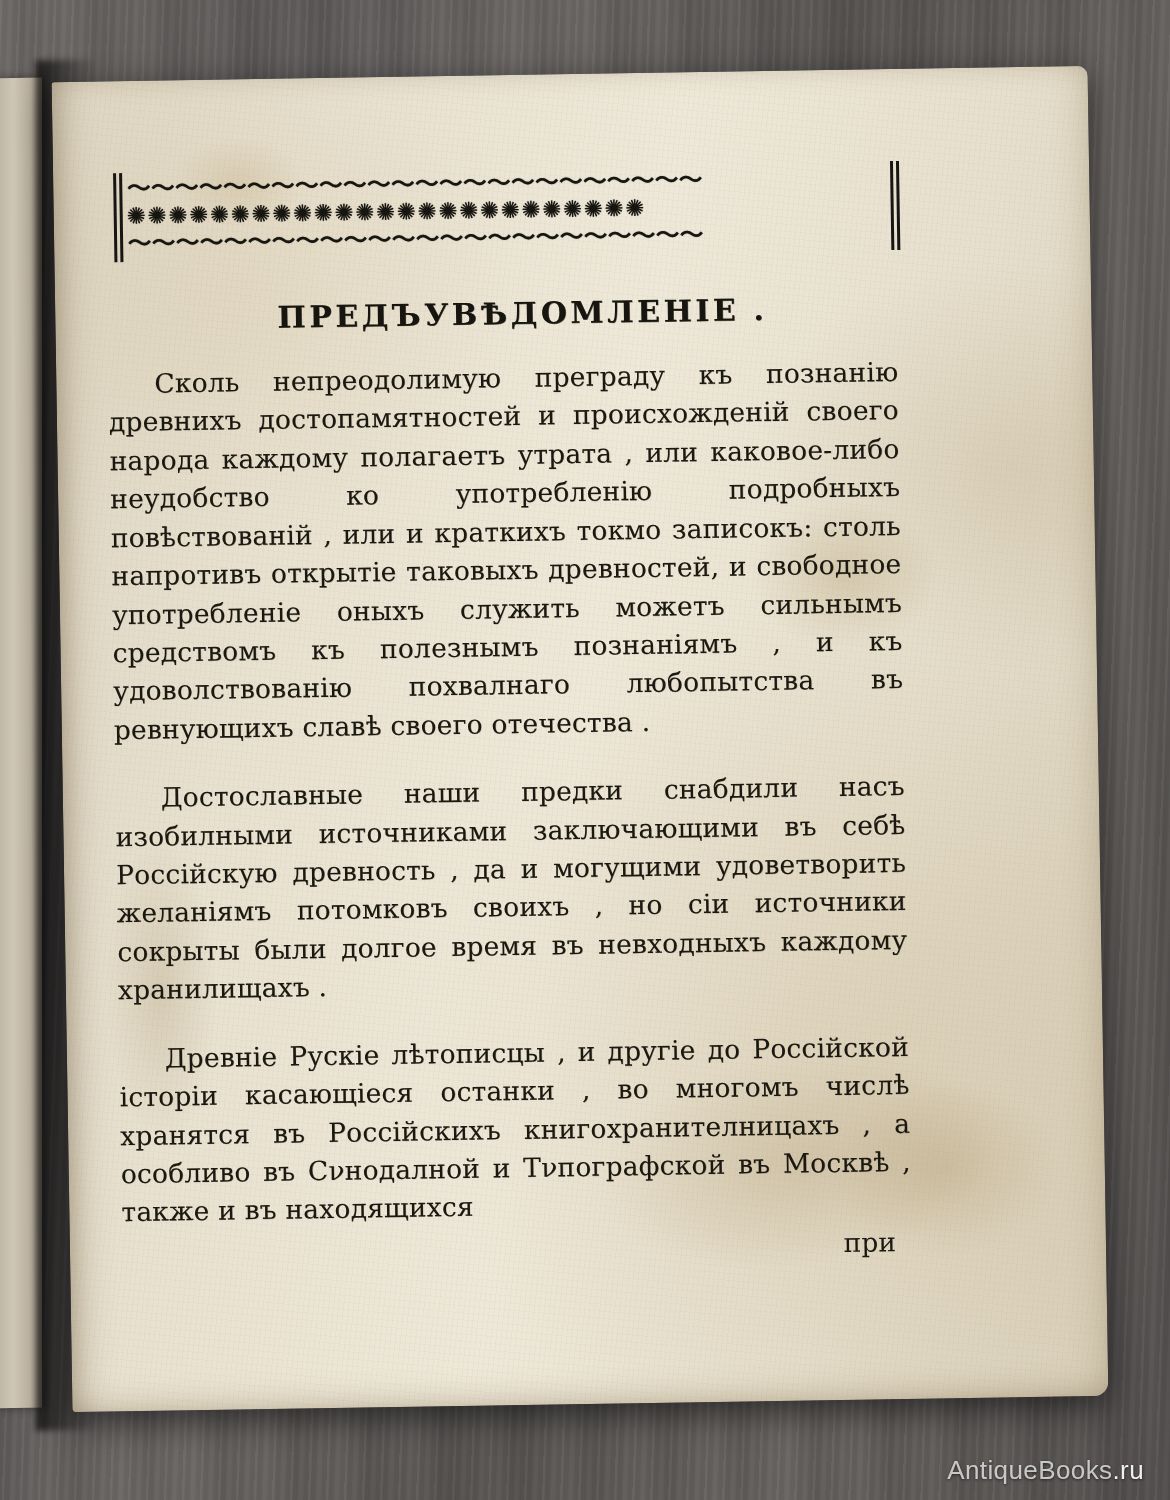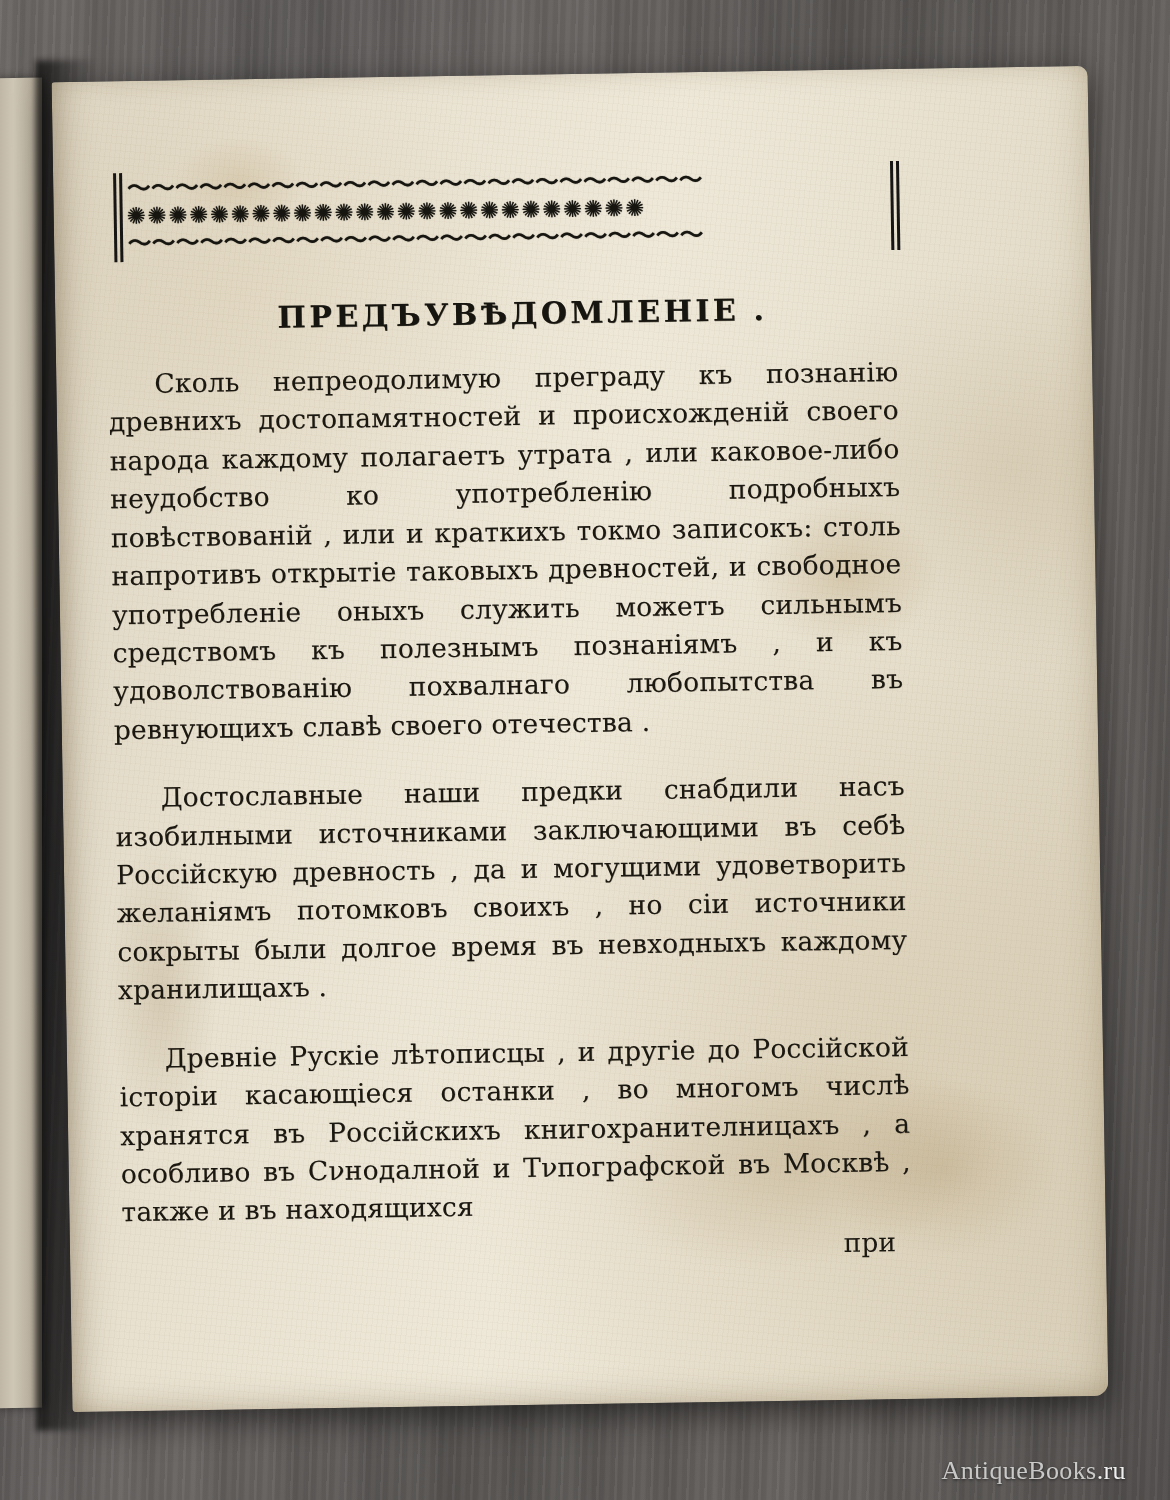--- a/index.html
+++ b/index.html
@@ -169,23 +169,23 @@
     font-family: "DejaVu Serif", serif;
     font-size: 26.5px;
     color: #1b1811;
     padding-right: 16px;
     margin-top: 2px;
   }
 
   
   .watermark {
     position: absolute;
-    right: 44px;
+    right: 26px;
     bottom: 14px;
-    font-family: Liberation Serif, serif;
+    font-family: Liberation Sans, sans-serif;
     font-size: 26px;
     color: rgba(255,255,255,.72);
     letter-spacing: .4px;
     text-shadow: 0 1px 3px rgba(0,0,0,.6);
   }
   .wm-accent { color: rgba(255,255,255,.92); }
 </style>
 </head>
 <body>
 

